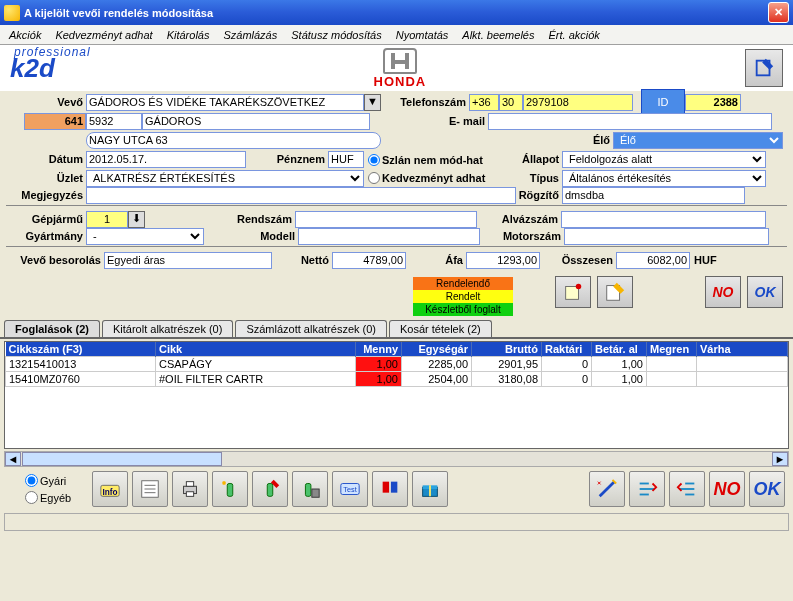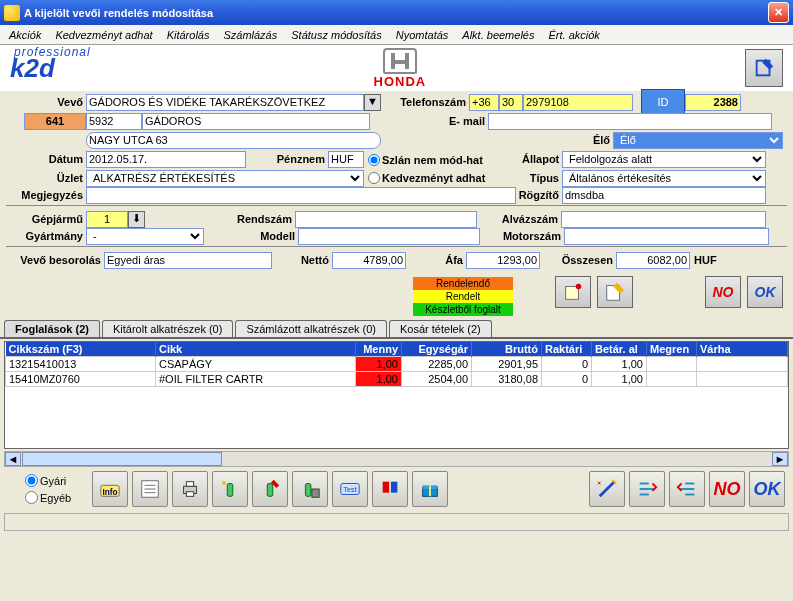--- a/index.html
+++ b/index.html
@@ -319,21 +319,21 @@
     <div class="down-btn">▼</div>
     <div class="lbl" style="width:88px">Telefonszám</div>
     <input class="yellow-input" style="width: 30px;" value="+36">
     <input class="yellow-input" style="width: 24px;" value="30">
     <input class="yellow-input" style="width: 110px;" value="2979108">
     <div class="lbl-blue" style="width:44px;margin-left:8px">ID</div>
     <input class="yellow-input" style="width: 56px; text-align: right; font-weight: bold;" value="2388">
   </div>
 
   <div class="row">
-    <input class="orange-input" style="width: 62px; margin-left: 18px;" value="641">
+    <input class="orange-input" style="width: 62px; margin-left: 18px; text-align: right;" value="641">
     <input style="width: 56px;" value="5932">
     <input style="width: 228px;" value="GÁDOROS">
     <div class="lbl" style="width:118px">E- mail</div>
     <input style="width: 284px;" value="">
   </div>
 
   <div class="row">
     <div style="width:80px"></div>
     <input style="width: 295px; border-radius: 8px;" value="NAGY UTCA 63">
     <div style="width:196px"></div>
@@ -368,21 +368,21 @@
         </label>
     </div>
     <div class="lbl" style="width:40px">Típus</div>
     <select style="width:204px"><option>Általános értékesítés</option></select>
   </div>
 
   <div class="row group-border-bottom">
     <div class="lbl" style="width:80px">Megjegyzés</div>
     <input style="width: 430px;">
     <div class="lbl" style="width:46px">Rögzítő</div>
-    <input style="width: 204px;" value="dmsdba">
+    <input style="width: 183px;" value="dmsdba">
   </div>
 
   <div class="row" style="margin-top:4px">
     <div class="lbl" style="width:80px">Gépjármű</div>
     <input class="yellow-input" style="width: 42px; text-align: center;" value="1">
     <div class="down-btn">⬇</div>
     <div class="lbl" style="width:150px">Rendszám</div>
     <input style="width: 182px;">
     <div class="lbl" style="width:84px">Alvázszám</div>
     <input style="width: 205px;">

